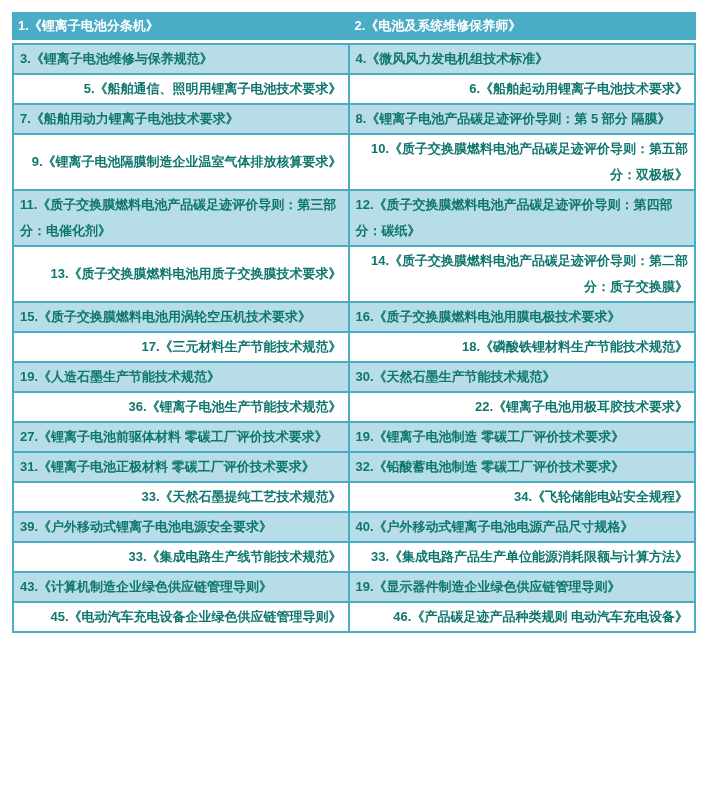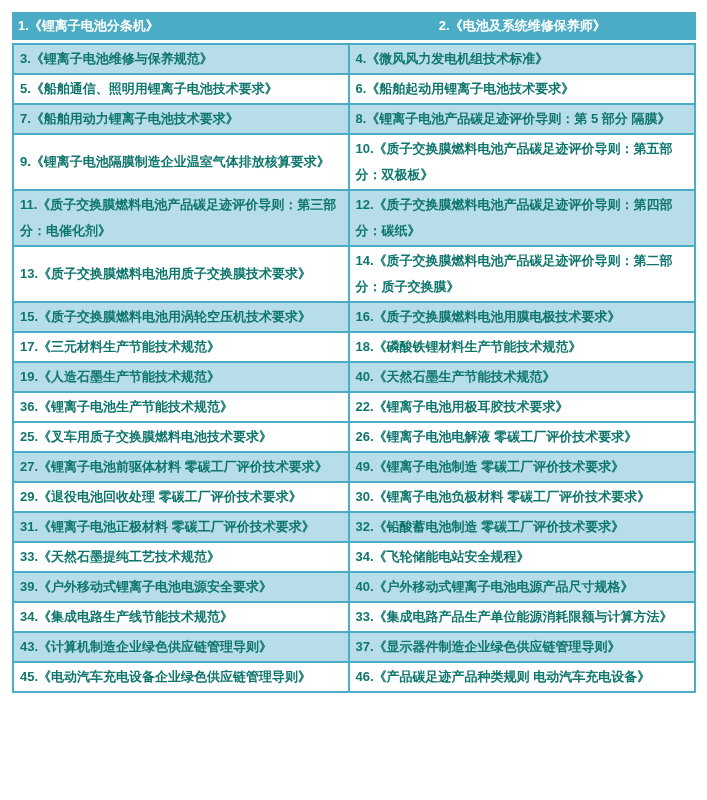--- a/index.html
+++ b/index.html
@@ -33,42 +33,42 @@
     line-height: 28px;
     height: 28px;
     padding: 0 6px;
     font-size: 13px;
     font-weight: bold;
     color: #ffffff;
     white-space: nowrap;
     overflow: hidden;
   }
   .hcell.c0 { width: 49.2%; }
-  .hcell.c1 { width: 50.8%; text-align: center; }
+  .hcell.c1 { width: 50.8%; }
   
   table.body {
     width: 100%;
     border-collapse: collapse;
     table-layout: fixed;
   }
   table.body td {
     box-sizing: border-box;
     border: 2px solid #4BACC6;
     padding: 1px 6px;
     font-size: 13px;
     font-weight: bold;
     color: #0f766e;
     line-height: 26px;
     vertical-align: middle;
     word-break: break-all;
   }
   table.body col.c0 { width: 49.2%; }
   table.body col.c1 { width: 50.8%; }
   tr.band-a td { background: #B6DDE8; }
-  tr.band-b td { background: #ffffff; }
+  tr.band-b td { background: #ffffff; text-align: right; }
 </style>
 </head>
 <body>
 
 <div class="page">
   <div class="tbl">
 
     <div class="header-row">
       <div class="hcell c0">1.《锂离子电池分条机》</div>
       <div class="hcell c1">2.《电池及系统维修保养师》</div>
@@ -107,57 +107,49 @@
           <tr class="band-a">
             <td>15.《质子交换膜燃料电池用涡轮空压机技术要求》</td>
             <td>16.《质子交换膜燃料电池用膜电极技术要求》</td>
           </tr>
           <tr class="band-b">
             <td>17.《三元材料生产节能技术规范》</td>
             <td>18.《磷酸铁锂材料生产节能技术规范》</td>
           </tr>
           <tr class="band-a">
             <td>19.《人造石墨生产节能技术规范》</td>
-            <td>40.《天然石墨生产节能技术规范》</td>
+            <td>30.《天然石墨生产节能技术规范》</td>
           </tr>
           <tr class="band-b">
             <td>36.《锂离子电池生产节能技术规范》</td>
             <td>22.《锂离子电池用极耳胶技术要求》</td>
           </tr>
-          <tr class="band-b">
-            <td>25.《叉车用质子交换膜燃料电池技术要求》</td>
-            <td>26.《锂离子电池电解液 零碳工厂评价技术要求》</td>
-          </tr>
           <tr class="band-a">
             <td>27.《锂离子电池前驱体材料 零碳工厂评价技术要求》</td>
-            <td>49.《锂离子电池制造 零碳工厂评价技术要求》</td>
-          </tr>
-          <tr class="band-b">
-            <td>29.《退役电池回收处理 零碳工厂评价技术要求》</td>
-            <td>30.《锂离子电池负极材料 零碳工厂评价技术要求》</td>
+            <td>19.《锂离子电池制造 零碳工厂评价技术要求》</td>
           </tr>
           <tr class="band-a">
             <td>31.《锂离子电池正极材料 零碳工厂评价技术要求》</td>
             <td>32.《铅酸蓄电池制造 零碳工厂评价技术要求》</td>
           </tr>
           <tr class="band-b">
             <td>33.《天然石墨提纯工艺技术规范》</td>
             <td>34.《飞轮储能电站安全规程》</td>
           </tr>
           <tr class="band-a">
             <td>39.《户外移动式锂离子电池电源安全要求》</td>
             <td>40.《户外移动式锂离子电池电源产品尺寸规格》</td>
           </tr>
           <tr class="band-b">
-            <td>34.《集成电路生产线节能技术规范》</td>
+            <td>33.《集成电路生产线节能技术规范》</td>
             <td>33.《集成电路产品生产单位能源消耗限额与计算方法》</td>
           </tr>
           <tr class="band-a">
             <td>43.《计算机制造企业绿色供应链管理导则》</td>
-            <td>37.《显示器件制造企业绿色供应链管理导则》</td>
+            <td>19.《显示器件制造企业绿色供应链管理导则》</td>
           </tr>
           <tr class="band-b">
             <td>45.《电动汽车充电设备企业绿色供应链管理导则》</td>
             <td>46.《产品碳足迹产品种类规则 电动汽车充电设备》</td>
           </tr>
         </tbody>
     </table>
 
   </div>
 </div>

